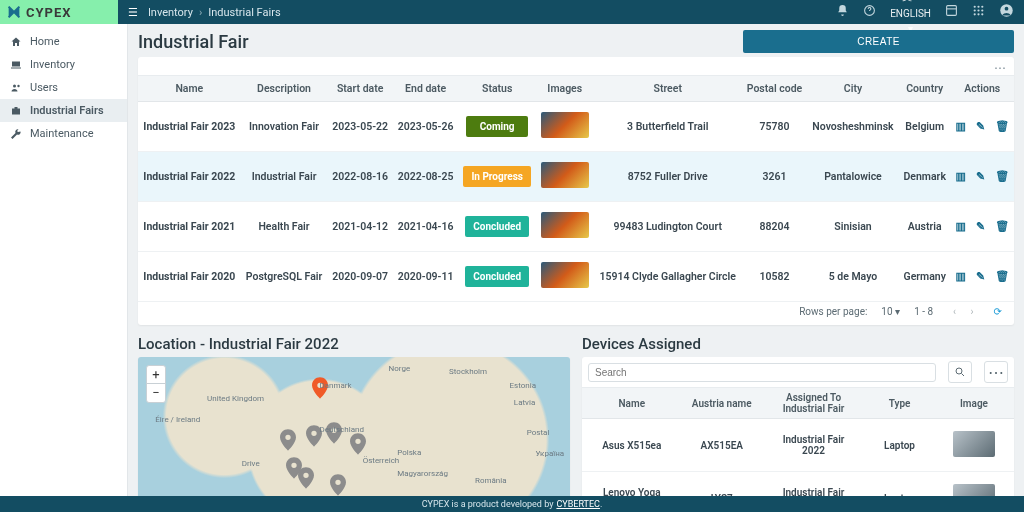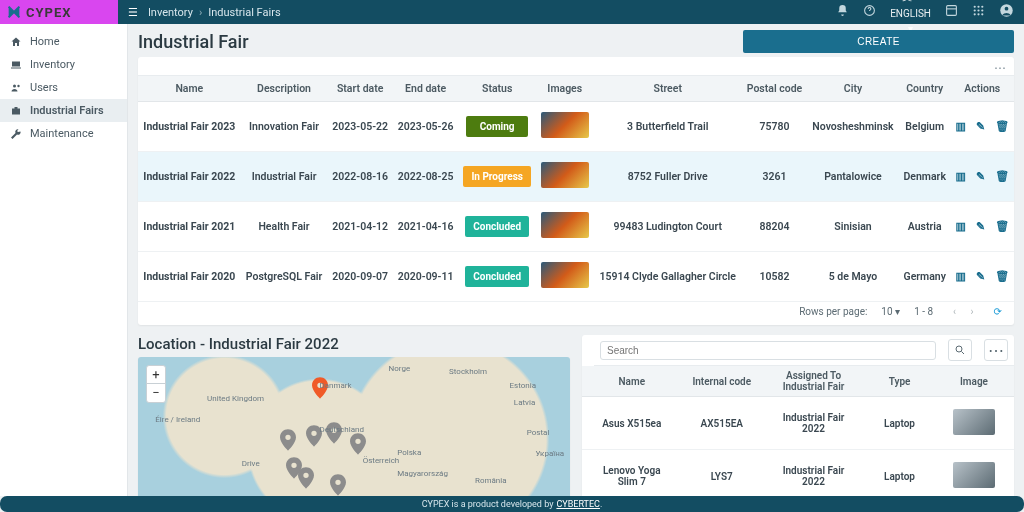--- a/index.html
+++ b/index.html
@@ -22,21 +22,21 @@
     padding: 0 10px;
     font-size: 11px;
   }
   .logo {
     display: flex;
     align-items: center;
     width: 118px;
     font-weight: 700;
     letter-spacing: 1px;
     font-size: 13px;
-    background: #d946ef;
+    background: #86efac;
     color: #3a3a3a;
     height: 24px;
     padding-left: 6px;
     margin: -10px 0 -10px -10px;
   }
   .logo svg { margin-right: 4px; }
   .topbar .burger { margin: 0 10px; cursor: pointer; }
   .topbar .crumb { display: flex; align-items: center; gap: 6px; color: #d7e6ec; }
   .topbar .crumb .sep { opacity: .6; }
   .topbar .spacer { flex: 1; }
@@ -190,21 +190,20 @@
   }
   .pin svg { width: 100%; height: 100%; }
   .pin.gray svg path { fill: #8c8c8c; }
   .pin.orange svg path { fill: #f05a28; }
 
   
   .dev-head {
     display: flex; align-items: center; gap: 12px;
     padding: 4px 6px;
     border-bottom: 1px solid #e8ecef;
-    margin-left: 12px;
   }
   .dev-head input {
     flex: 1;
     border: 1px solid #d9dfe3;
     border-radius: 3px;
     padding: 3px 6px;
     font-size: 10px;
     color: #6a7880;
   }
   .dev-head .search-btn {
@@ -239,21 +238,20 @@
   .footer {
     position: absolute;
     left: 0; right: 0; bottom: 0;
     height: 16px;
     background: #134d62;
     color: #d7e6ec;
     font-size: 9px;
     display: flex;
     align-items: center;
     justify-content: center;
-    border-radius: 7px;
   }
   .footer a { color: #fff; text-decoration: underline; margin-left: 3px; }
 </style>
 </head>
 <body>
 
 <div class="topbar">
   <div class="logo">
     <svg width="16" height="16" viewBox="0 0 24 24">
         <path fill="#1a6e8e" d="M4 4l8 8-8 8M20 4l-8 8 8 8" stroke="#1a6e8e" stroke-width="3"></path>
@@ -512,36 +510,37 @@
           <span class="map-label" style="left: 60%; top: 36%; margin-top: 30px;">Polska</span>
           <span class="map-label" style="left: 92%; top: 54%;">Україна</span>
           <span class="map-label" style="left: 24%; top: 60%;">Drive</span>
           <span class="map-label" style="left: 52%; top: 58%;">Österreich</span>
           <span class="map-label" style="left: 60%; top: 66%;">Magyarország</span>
           <span class="map-label" style="left: 78%; top: 70%;">România</span>
           <span class="map-label" style="left: 42%; top: 14%;">Danmark</span>
         </div>
     </div>
     <div class="col">
+      <h2>Devices Assigned</h2>
       <div class="card">
         <div class="dev-head">
           <input placeholder="Search" style="">
           <div class="search-btn">
             <svg width="12" height="12" viewBox="0 0 24 24" fill="none" stroke="#5c6b73" stroke-width="2">
                 <circle cx="10" cy="10" r="6"></circle>
                 <path d="M20 20l-5-5"></path>
               </svg>
           </div>
           <div class="search-btn">⋯</div>
         </div>
         <table class="dev">
           <thead>
               <tr id="dev-head-row">
                 <th>Name</th>
-                <th>Internal code</th>
+                <th>Austria name</th>
                 <th>Assigned To Industrial Fair</th>
                 <th>Type</th>
                 <th>Image</th>
               </tr>
             </thead>
           <tbody id="dev-body">
               <tr>
                 <td>Asus X515ea</td>
                 <td>AX515EA</td>
                 <td>Industrial Fair 2022</td>

